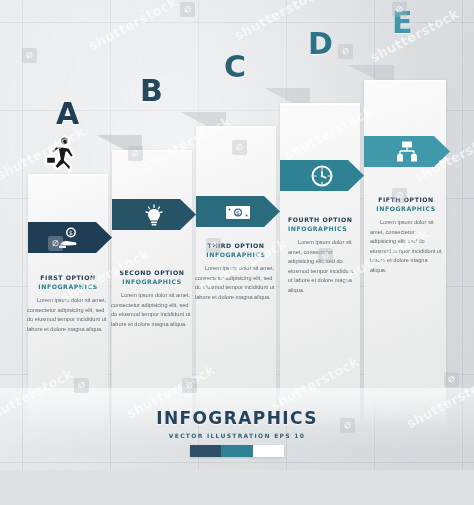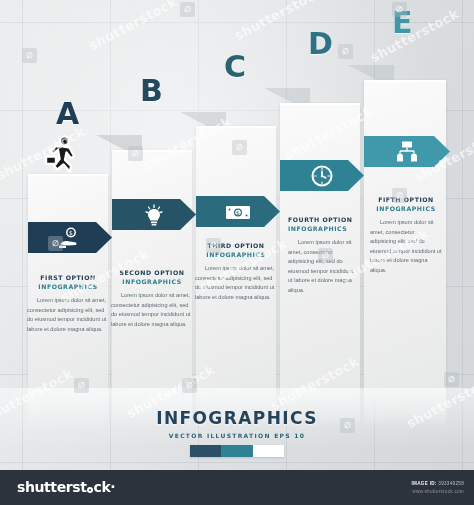--- a/index.html
+++ b/index.html
@@ -323,21 +323,14 @@
     <div class="wm-box" style="left:392px;top:188px;">∅</div>
     <div class="wm-box" style="left:48px;top:236px;">∅</div>
     <div class="wm-box" style="left:206px;top:238px;">∅</div>
     <div class="wm-box" style="left:318px;top:248px;">∅</div>
     <div class="wm-box" style="left:74px;top:378px;">∅</div>
     <div class="wm-box" style="left:182px;top:378px;">∅</div>
     <div class="wm-box" style="left:340px;top:418px;">∅</div>
     <div class="wm-box" style="left:444px;top:372px;">∅</div>
   </div>
 
-  <div class="footer">
-    <div class="ss-logo"><span>shutterst</span><span class="dot"></span><span>ck</span><span>·</span></div>
-    <div class="ss-meta">
-      <div class="id"><b>IMAGE ID:</b> <span>393349258</span></div>
-      <div class="url">www.shutterstock.com</div>
-    </div>
-  </div>
 
 </div>
 
 </body></html>

